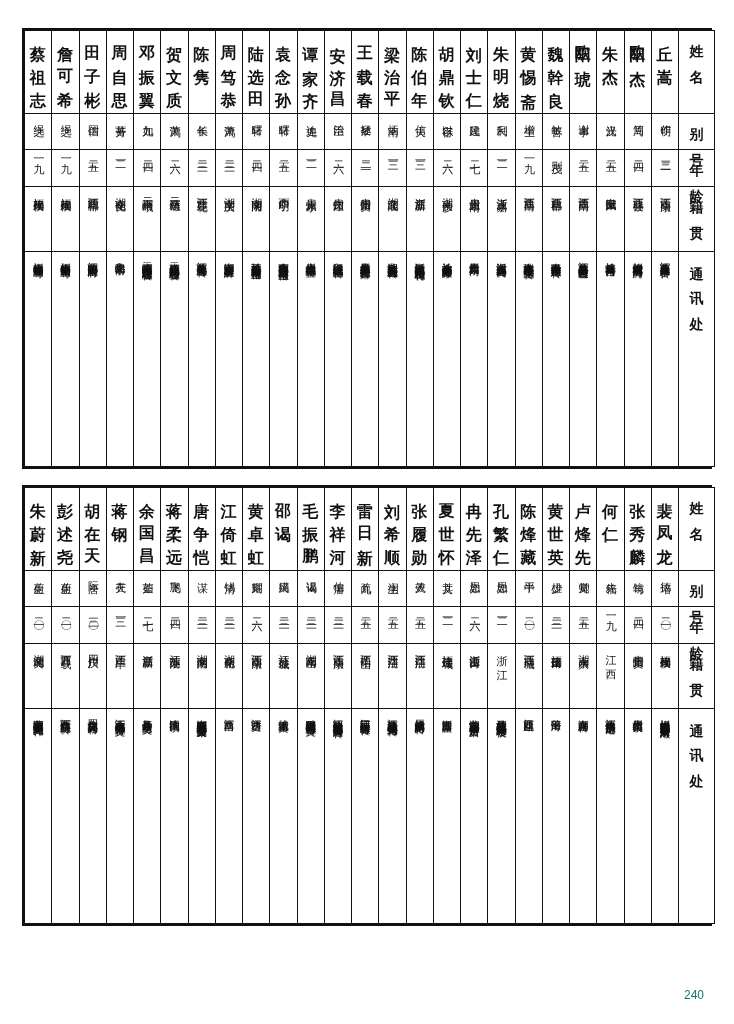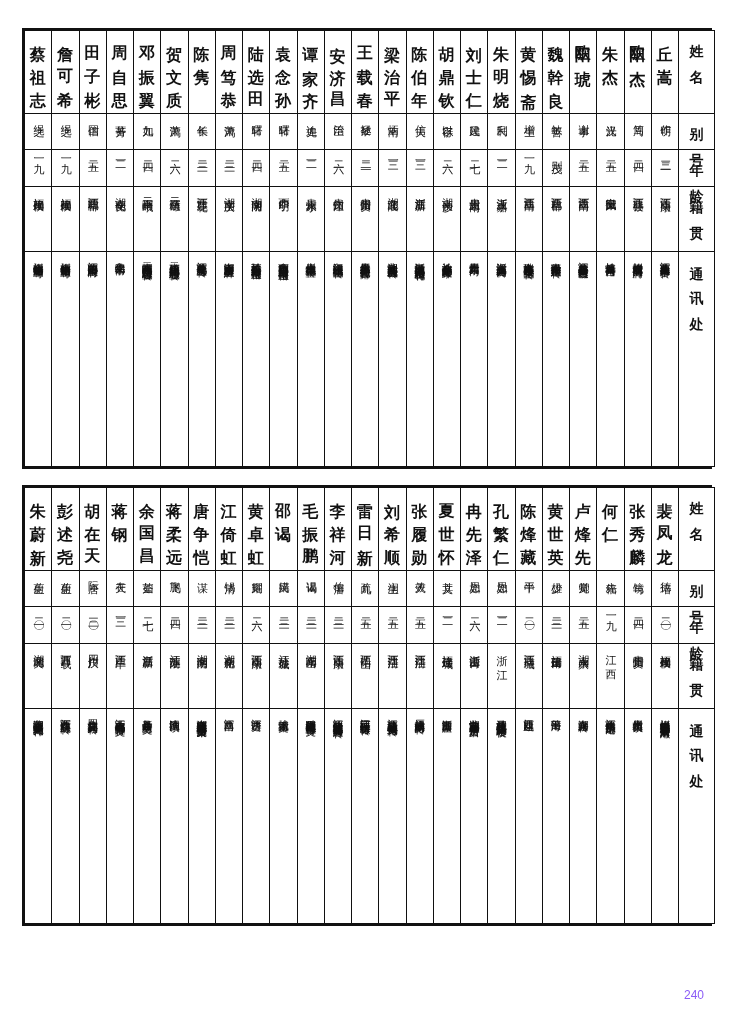--- a/index.html
+++ b/index.html
@@ -72,21 +72,21 @@
                  max-height: 200px; }
   .gap {
     height: 16px;
   }
   .page-num {
     position: absolute;
     right: 30px;
     bottom: 22px;
     font-size: 12px;
     font-family: "Liberation Sans", sans-serif;
-    color: #8b5cf6;
+    color: #0f766e;
   }
 </style>
 </head>
 <body>
 
 <div class="page">
 
   <div class="tbl-wrap">
     <table class="roster" id="block1">
       <colgroup id="cg1">

